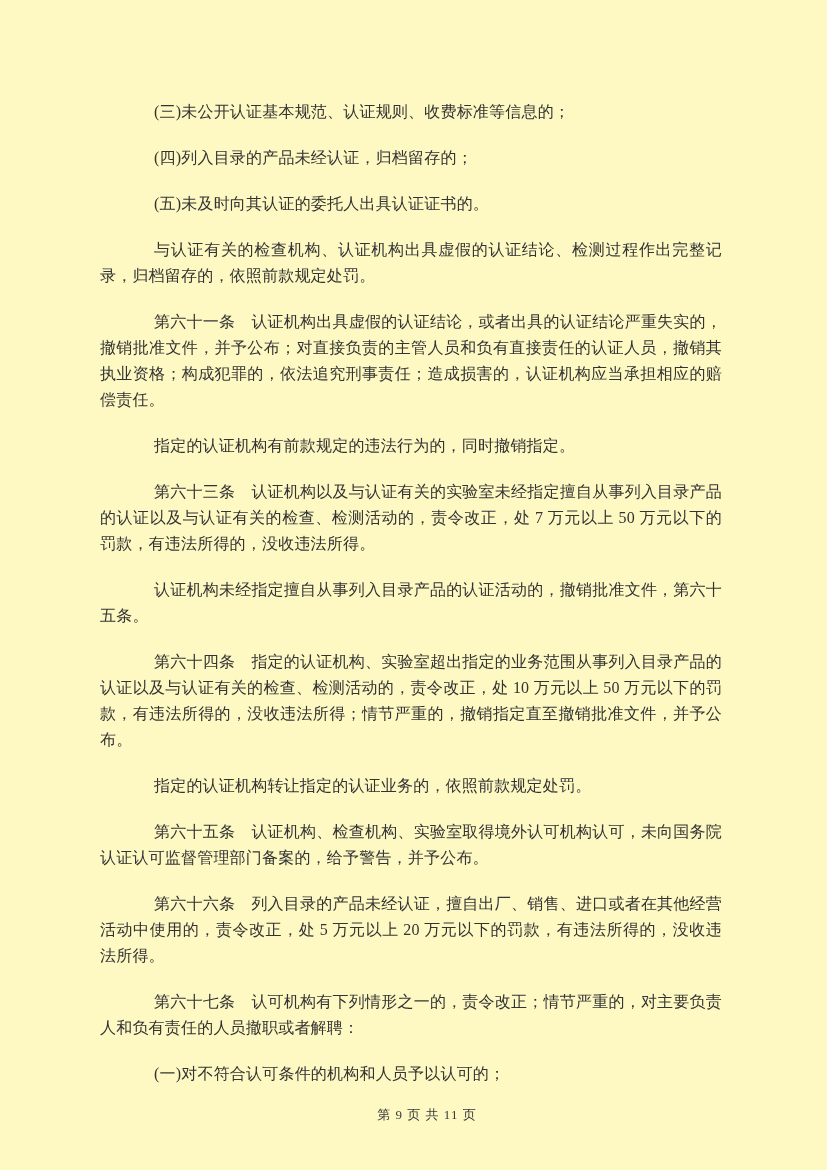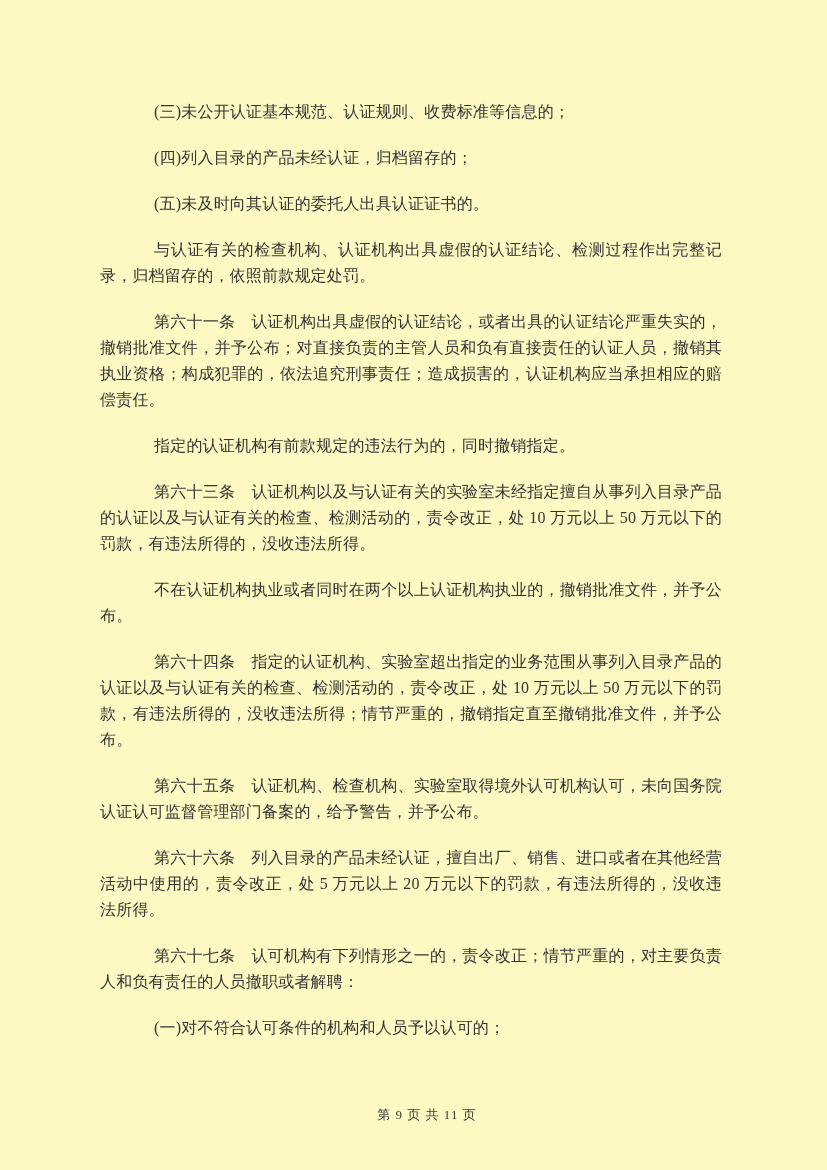--- a/index.html
+++ b/index.html
@@ -47,22 +47,23 @@
 <body>
 
 <div class="page">
   <div class="content">
     <p class="para">(三)未公开认证基本规范、认证规则、收费标准等信息的；</p>
     <p class="para">(四)列入目录的产品未经认证，归档留存的；</p>
     <p class="para">(五)未及时向其认证的委托人出具认证证书的。</p>
     <p class="para">与认证有关的检查机构、认证机构出具虚假的认证结论、检测过程作出完整记录，归档留存的，依照前款规定处罚。</p>
     <p class="para">第六十一条　认证机构出具虚假的认证结论，或者出具的认证结论严重失实的，撤销批准文件，并予公布；对直接负责的主管人员和负有直接责任的认证人员，撤销其执业资格；构成犯罪的，依法追究刑事责任；造成损害的，认证机构应当承担相应的赔偿责任。</p>
     <p class="para">指定的认证机构有前款规定的违法行为的，同时撤销指定。</p>
-    <p class="para">第六十三条　认证机构以及与认证有关的实验室未经指定擅自从事列入目录产品的认证以及与认证有关的检查、检测活动的，责令改正，处 10 万元以上 50 万元以下的罚款，有违法所得的，没收违法所得。</p>
-    <p class="para">不在认证机构执业或者同时在两个以上认证机构执业的，撤销批准文件，并予公布。</p>
+    <p class="para">第六十三条　认证机构以及与认证有关的实验室未经指定擅自从事列入目录产品的认证以及与认证有关的检查、检测活动的，责令改正，处 7 万元以上 50 万元以下的罚款，有违法所得的，没收违法所得。</p>
+    <p class="para">认证机构未经指定擅自从事列入目录产品的认证活动的，撤销批准文件，第六十五条。</p>
     <p class="para">第六十四条　指定的认证机构、实验室超出指定的业务范围从事列入目录产品的认证以及与认证有关的检查、检测活动的，责令改正，处 10 万元以上 50 万元以下的罚款，有违法所得的，没收违法所得；情节严重的，撤销指定直至撤销批准文件，并予公布。</p>
+    <p class="para">指定的认证机构转让指定的认证业务的，依照前款规定处罚。</p>
     <p class="para">第六十五条　认证机构、检查机构、实验室取得境外认可机构认可，未向国务院认证认可监督管理部门备案的，给予警告，并予公布。</p>
     <p class="para">第六十六条　列入目录的产品未经认证，擅自出厂、销售、进口或者在其他经营活动中使用的，责令改正，处 5 万元以上 20 万元以下的罚款，有违法所得的，没收违法所得。</p>
     <p class="para">第六十七条　认可机构有下列情形之一的，责令改正；情节严重的，对主要负责人和负有责任的人员撤职或者解聘：</p>
     <p class="para">(一)对不符合认可条件的机构和人员予以认可的；</p>
   </div>
   <div class="footer">第 9 页 共 11 页</div>
 </div>
 
 </body></html>

